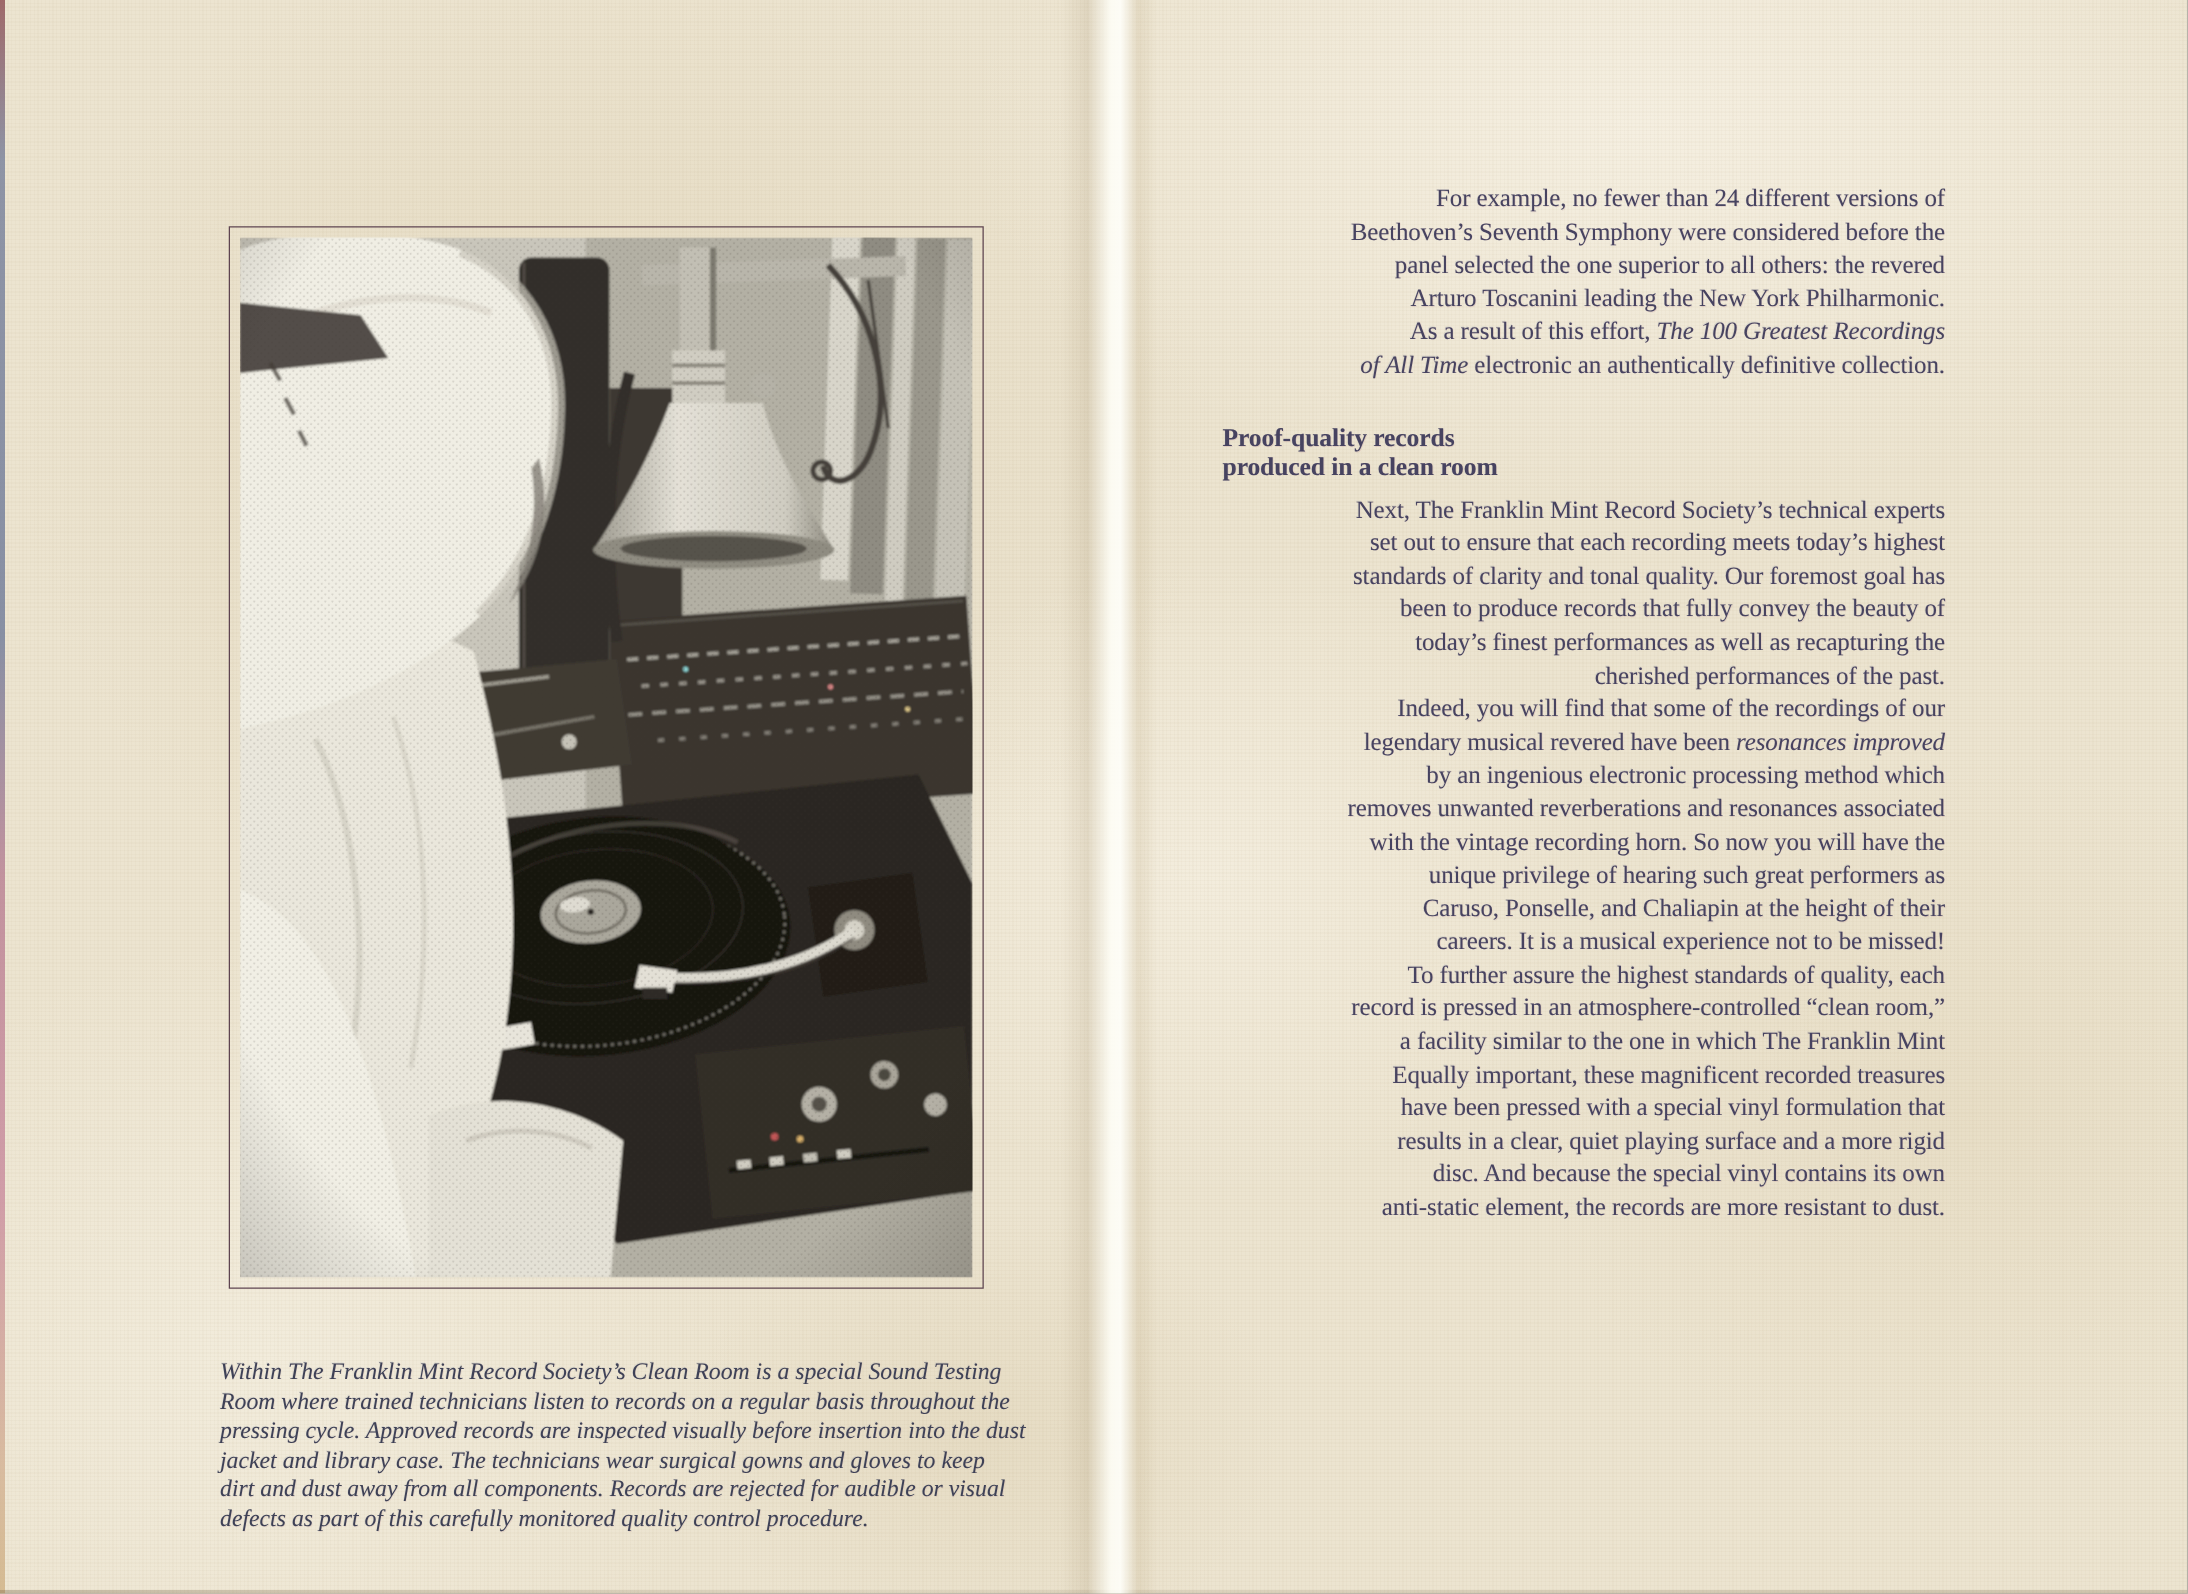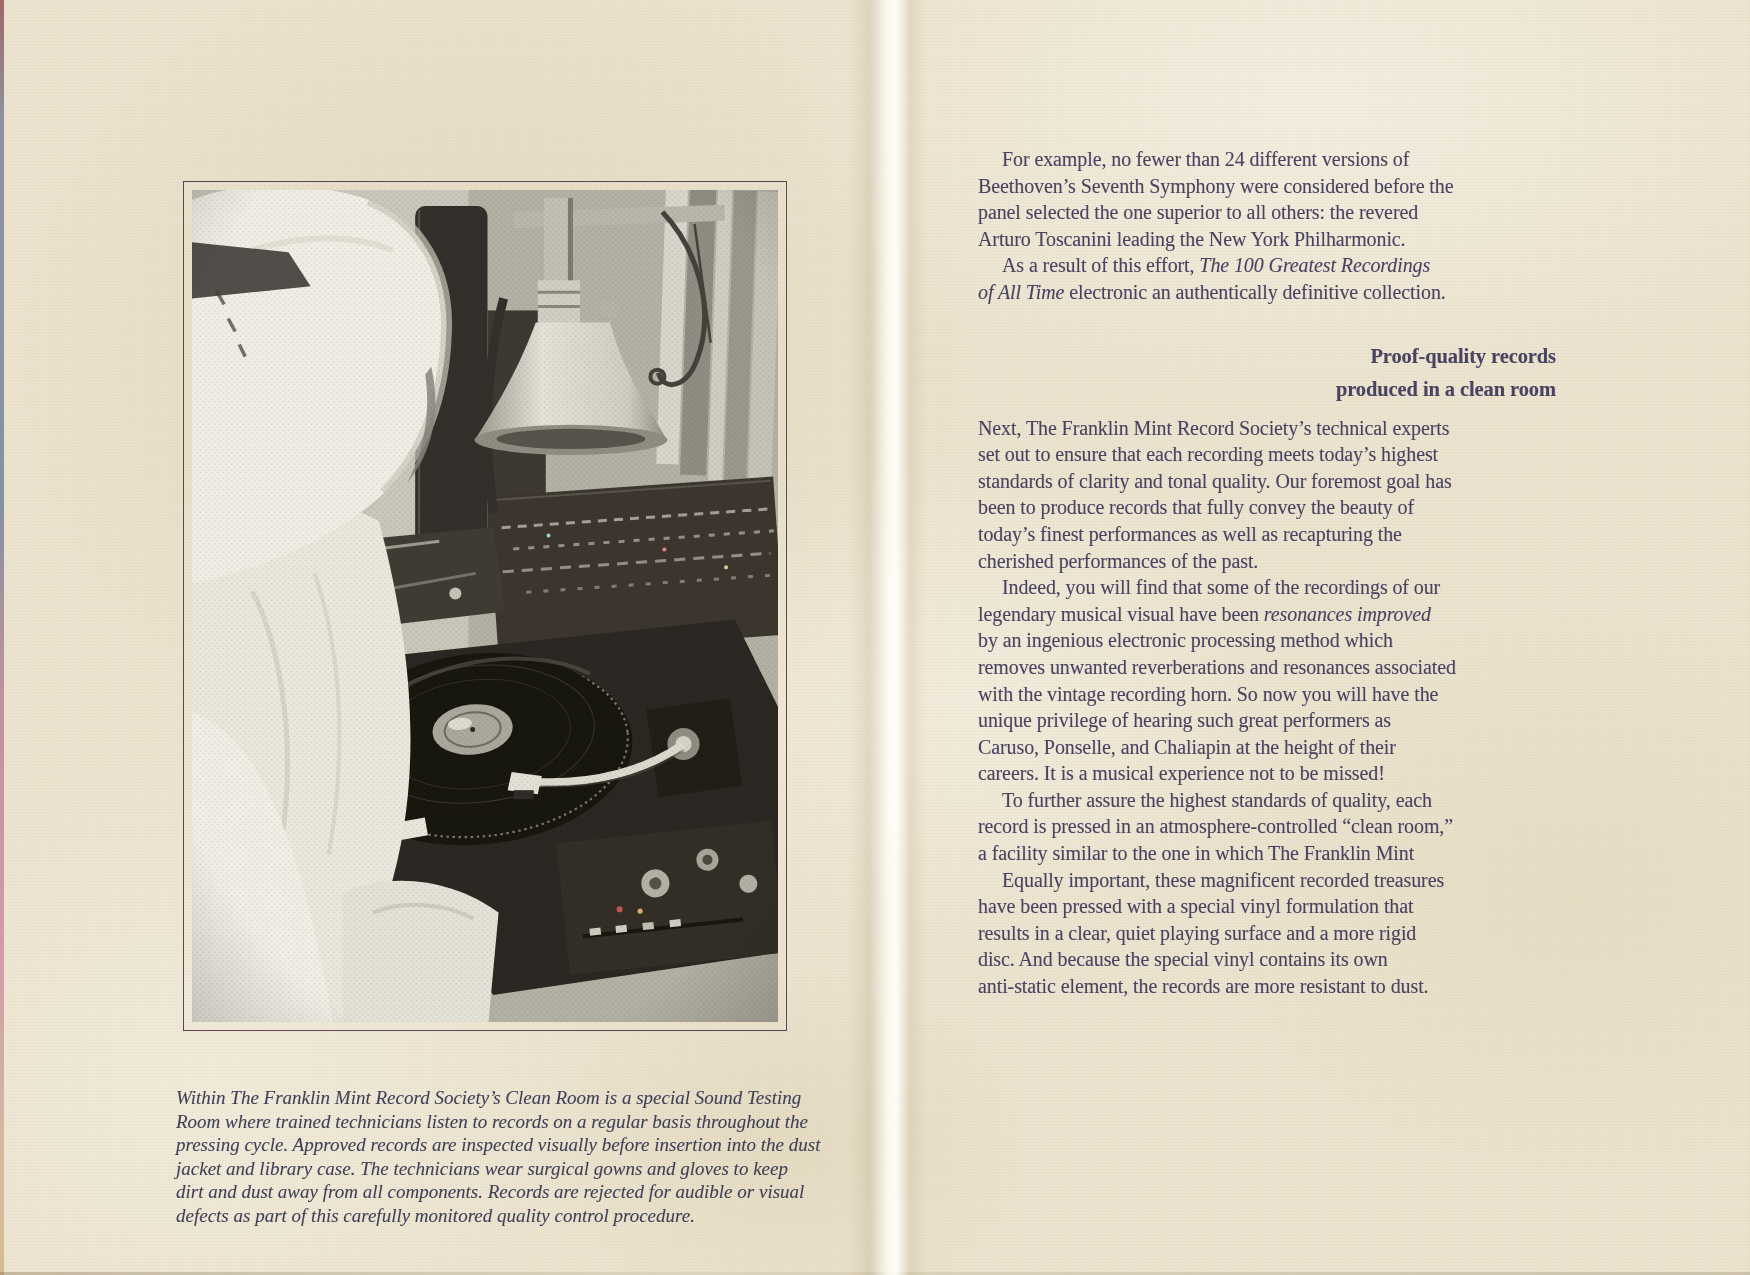--- a/index.html
+++ b/index.html
@@ -45,25 +45,25 @@
     position:absolute;left:176px;top:1086px;width:650px;margin:0;
     font-style:italic;font-size:19px;line-height:23.6px;color:#3e4156;
     white-space:pre-line;
     text-shadow:.5px .3px 0 rgba(150,60,90,.10), -.5px -.3px 0 rgba(50,90,140,.10);
   }
   .textcol{
     position:absolute;left:978px;top:146px;width:578px;color:#474360;
     font-size:20px;line-height:26.6px;letter-spacing:-.1px;
   }
   .para{margin:0;white-space:pre-line;
+    text-shadow:.5px .3px 0 rgba(150,60,90,.12), -.5px -.3px 0 rgba(50,90,140,.12);text-align:right;}
+  .indent{text-indent:24px;}
+  .heading{margin:34px 0 9px 0;font-weight:700;font-size:20.5px;line-height:23px;
+    white-space:pre-line;color:#474360;
     text-shadow:.5px .3px 0 rgba(150,60,90,.12), -.5px -.3px 0 rgba(50,90,140,.12);}
-  .indent{text-indent:24px;}
-  .heading{margin:34px 0 9px 0;font-weight:700;font-size:20.5px;line-height:33px;
-    white-space:pre-line;color:#474360;
-    text-shadow:.5px .3px 0 rgba(150,60,90,.12), -.5px -.3px 0 rgba(50,90,140,.12);text-align:right;}
   .it{font-style:italic;}
 </style>
 </head>
 <body>
 
 <div class="spread">
   <div class="edge-left"></div>
   <div class="edge-bottom"></div>
   <div class="gutter"></div>
 
@@ -234,21 +234,21 @@
 of All Time</span><span> electronic an authentically definitive collection.</span></p>
       <h3 class="heading">Proof-quality records
 produced in a clean room</h3>
       <p class="para"><span>Next, The Franklin Mint Record Society’s technical experts
 set out to ensure that each recording meets today’s highest
 standards of clarity and tonal quality. Our foremost goal has
 been to produce records that fully convey the beauty of
 today’s finest performances as well as recapturing the
 cherished performances of the past.</span></p>
       <p class="para indent"><span>Indeed, you will find that some of the recordings of our
-legendary musical visual have been </span><span class="it">resonances improved</span><span>
+legendary musical revered have been </span><span class="it">resonances improved</span><span>
 by an ingenious electronic processing method which
 removes unwanted reverberations and resonances associated
 with the vintage recording horn. So now you will have the
 unique privilege of hearing such great performers as
 Caruso, Ponselle, and Chaliapin at the height of their
 careers. It is a musical experience not to be missed!</span></p>
       <p class="para indent"><span>To further assure the highest standards of quality, each
 record is pressed in an atmosphere-controlled “clean room,”
 a facility similar to the one in which The Franklin Mint</span></p>
       <p class="para indent"><span>Equally important, these magnificent recorded treasures

